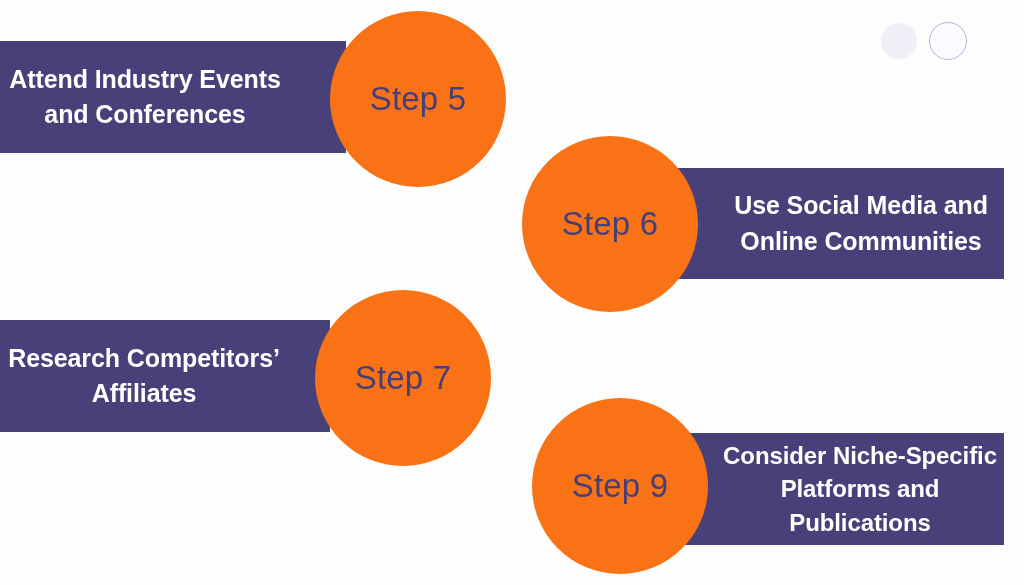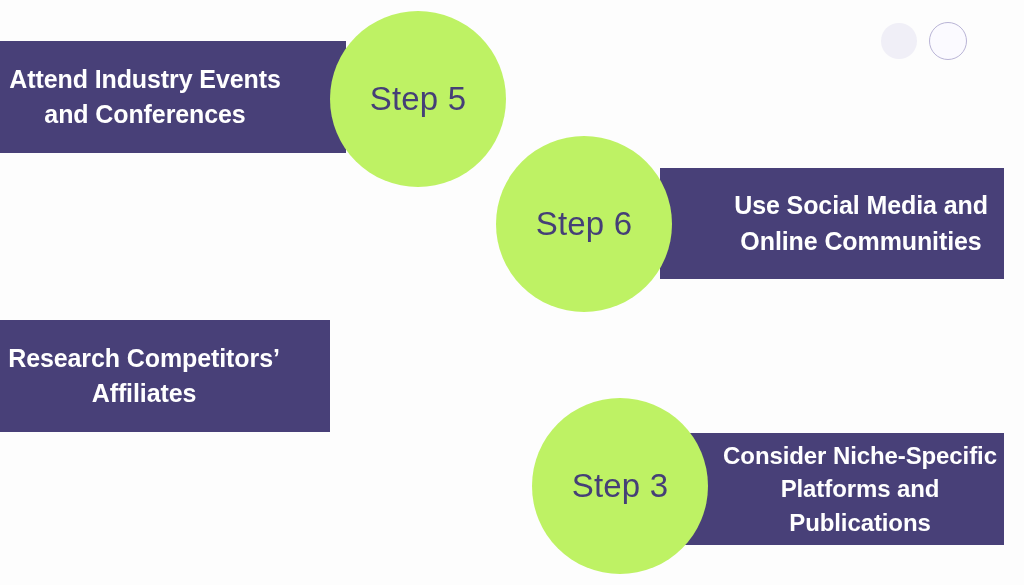--- a/index.html
+++ b/index.html
@@ -55,34 +55,34 @@
   .bar-7 { top: 320px; width: 344px; height: 112px; }
   .bar-7 .bar-text { padding-right: 28px; }
 
   .bar-8 { top: 433px; width: 340px; height: 112px; }
   .bar-8 .bar-text { padding-left: 24px; font-size: 24px; line-height: 1.38; }
 
   
   .circle {
     position: absolute;
     border-radius: 50%;
-    background: #bef264;
+    background: #f97316;
     display: flex;
     align-items: center;
     justify-content: center;
   }
   .circle-label {
     color: #453f77;
     font-size: 33px;
     font-weight: normal;
     letter-spacing: 0.2px;
     white-space: nowrap;
   }
   .circle-5 { left: 330px; top: 11px;  width: 176px; height: 176px; }
-  .circle-6 { left: 496px; top: 136px; width: 176px; height: 176px; }
+  .circle-6 { left: 522px; top: 136px; width: 176px; height: 176px; }
   .circle-7 { left: 315px; top: 290px; width: 176px; height: 176px; }
   .circle-8 { left: 532px; top: 398px; width: 176px; height: 176px; }
 
   
   .deco-dot {
     position: absolute;
     border-radius: 50%;
     box-sizing: border-box;
   }
   .deco-filled {
@@ -119,26 +119,29 @@
 Online Communities</div>
   </div>
   <div class="circle circle-6">
     <span class="circle-label">Step 6</span>
   </div>
 
   <div class="bar bar-left bar-7">
     <div class="bar-text">Research Competitors’
 Affiliates</div>
   </div>
+  <div class="circle circle-7">
+    <span class="circle-label">Step 7</span>
+  </div>
 
   <div class="bar bar-right bar-8">
     <div class="bar-text">Consider Niche-Specific
 Platforms and
 Publications</div>
   </div>
   <div class="circle circle-8">
-    <span class="circle-label">Step 3</span>
+    <span class="circle-label">Step 9</span>
   </div>
 
   <div class="deco-dot deco-filled"></div>
   <div class="deco-dot deco-outline"></div>
 
 </div>
 
 </body></html>

